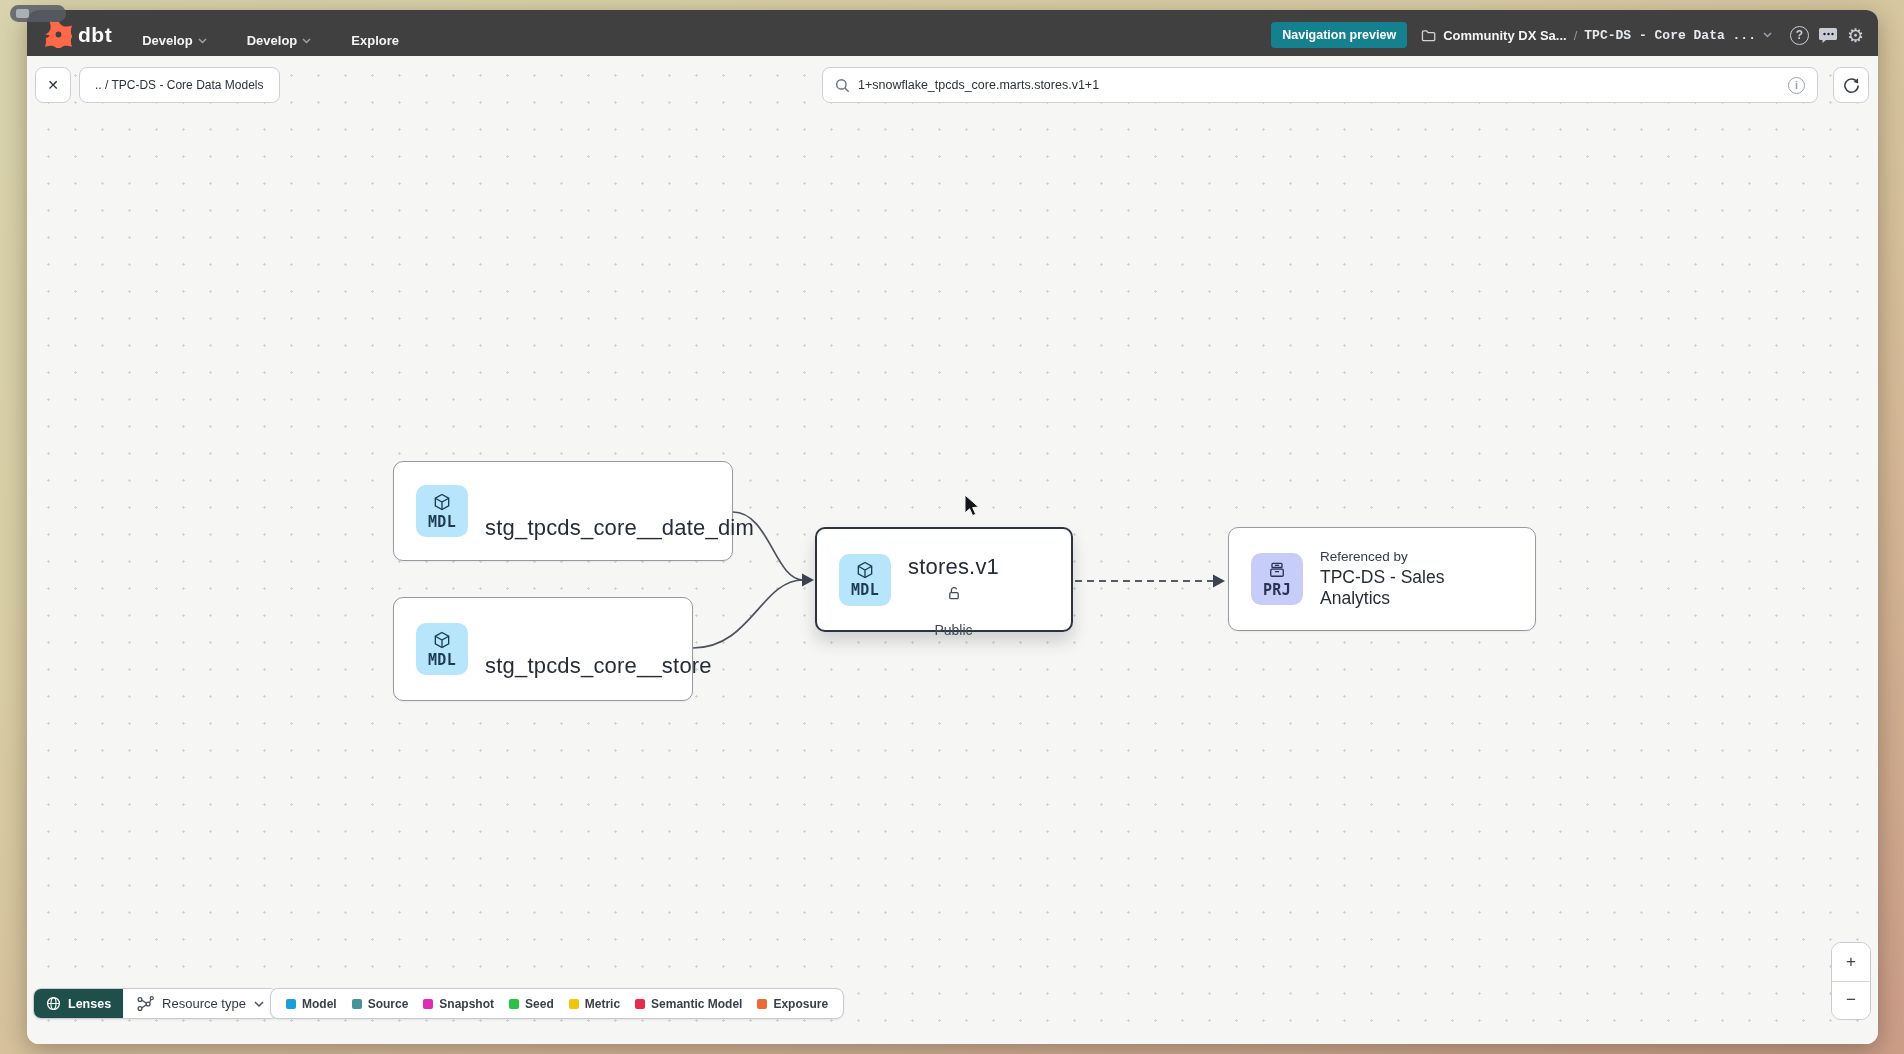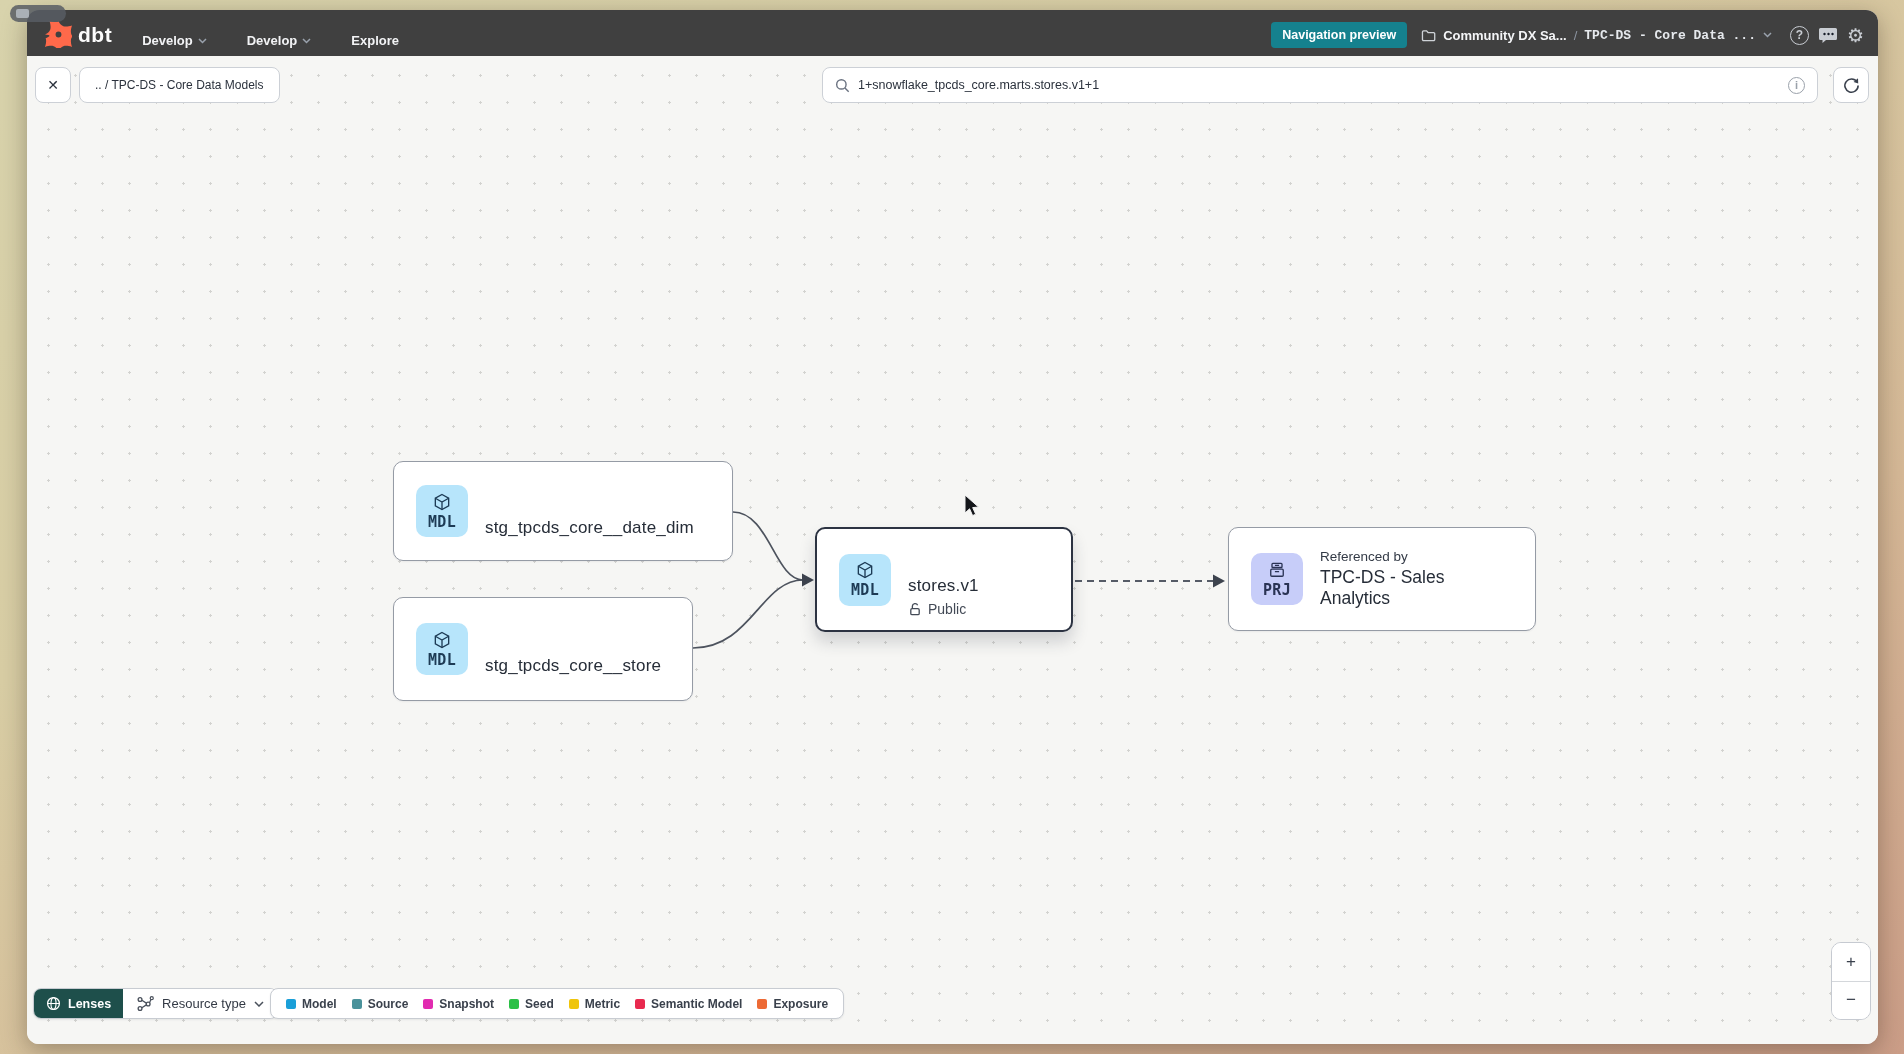--- a/index.html
+++ b/index.html
@@ -65,23 +65,23 @@
   .node-c { left:788px; top:471px; width:258px; height:105px; border:2px solid #2c3342;
     box-shadow:0 10px 16px rgba(40,45,60,.18); }
   .node-d { left:1201px; top:471px; width:308px; height:104px; }
   .badge { width:52px; height:52px; border-radius:10px; display:flex; flex-direction:column;
     align-items:center; justify-content:center; gap:1px; flex:none; }
   .badge-mdl { background:#b7e5fb; }
   .badge-prj { background:#c7cdf9; }
   .badge-label { font-family:"DejaVu Sans Mono", monospace; font-size:15px; font-weight:bold;
     color:#1d3b55; letter-spacing:.3px; }
   .badge-prj .badge-label { color:#2a3354; }
-  .node-title { font-size:17px; color:#262d38; letter-spacing:.2px;margin-top:33px; }
-  .node-sub { display:flex; align-items:center; gap:6px; margin-top:5px; font-size:14px;
-    color:#434a56; }
+  .node-title { font-size:22px; color:#262d38; letter-spacing:.2px;margin-top:33px; }
+  .node-sub { display:flex; align-items:center; gap:22px; margin-top:5px; font-size:14px;
+    color:#434a56;flex-direction:column; }
   .node-sub2-top { font-size:13.5px; color:#333a46; margin-bottom:3px; }
   .node-title-lg { font-size:17.5px; color:#262d38; }
 
   
   .lens-group { position:absolute; left:6px; top:932px; height:31px; display:flex;
     border:1px solid #c8ccd2; border-radius:8px; overflow:hidden; background:#fff;
     box-shadow:0 1px 2px rgba(30,35,45,.08); }
   .lenses-btn { background:#1e4f4b; color:#fff; display:flex; align-items:center; gap:7px;
     padding:0 12px; font-size:12.5px; font-weight:bold; cursor:pointer; }
   .restype-btn { display:flex; align-items:center; gap:8px; padding:0 13px; font-size:13px;

